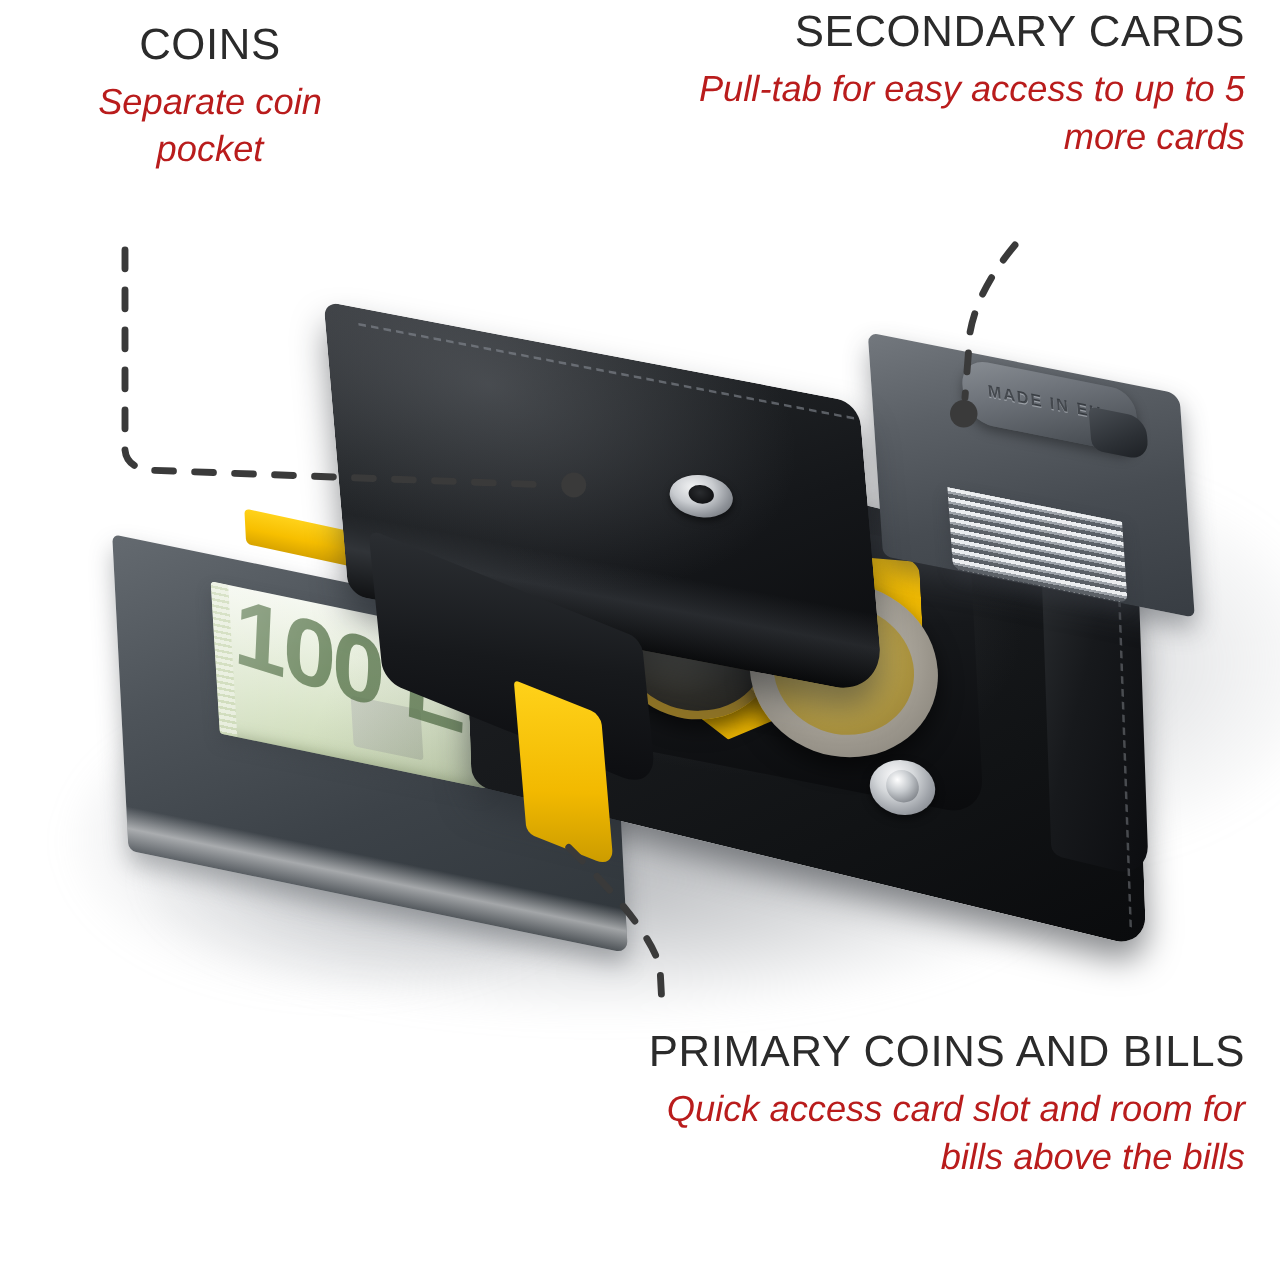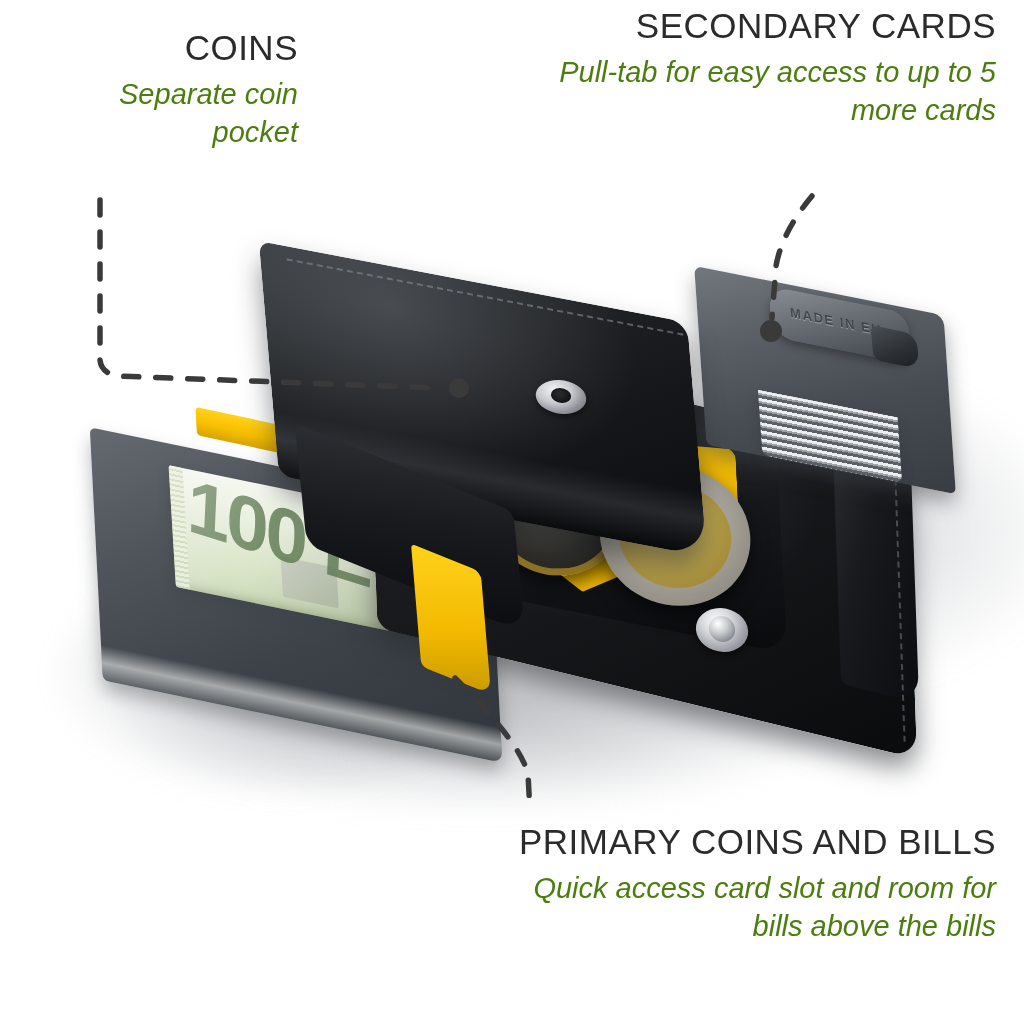--- a/index.html
+++ b/index.html
@@ -62,25 +62,25 @@
     font-weight: 300;
     letter-spacing: 0.5px;
     color: #2b2b2b;
     line-height: 1.12;
     white-space: nowrap;
   }
   .callout .sub {
     font-size: 29px;
     font-style: italic;
     font-weight: 400;
-    color: #4d7c0f;
+    color: #b91c1c;
     line-height: 1.30;
     margin-top: 9px;
   }
-  #callout-coins { left: 38px; top: 28px; text-align: right; }
+  #callout-coins { left: 38px; top: 16px; text-align: center; }
   #callout-coins .sub { max-width: 260px; }
   #callout-secondary { right: 28px; top: 6px; text-align: right; }
   #callout-secondary .sub { max-width: 470px; margin-left: auto; }
   #callout-primary { right: 28px; top: 822px; text-align: right; }
   #callout-primary .sub { max-width: 500px; margin-left: auto; }
 
   
   #leaders {
     position: absolute;
     left: 0; top: 0;

